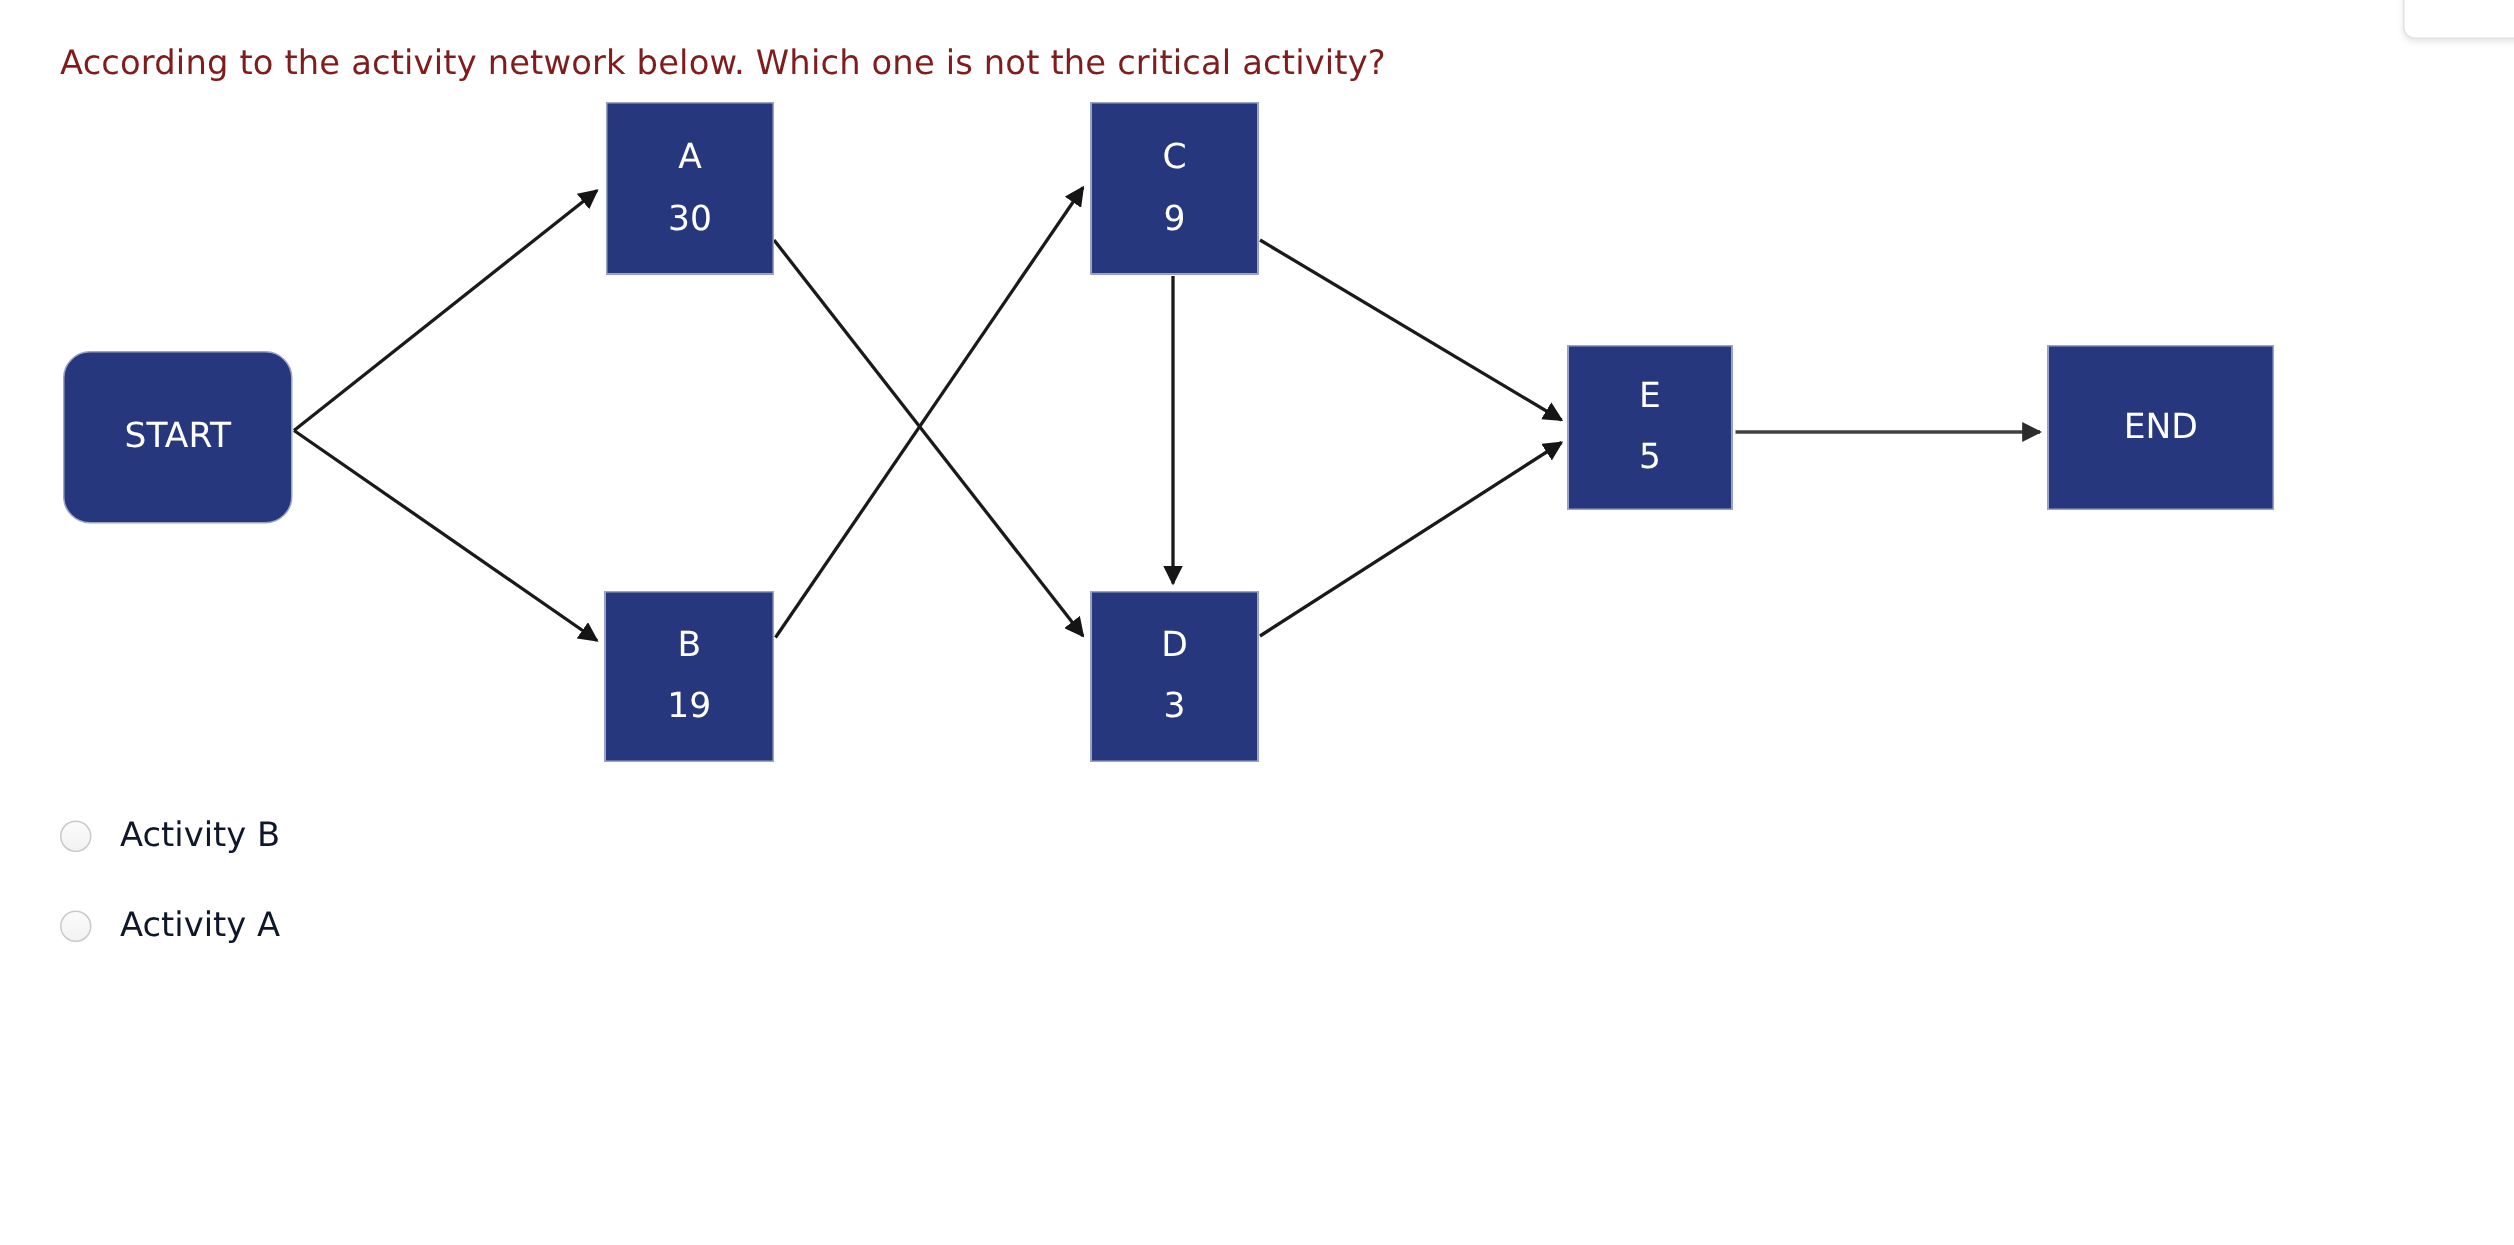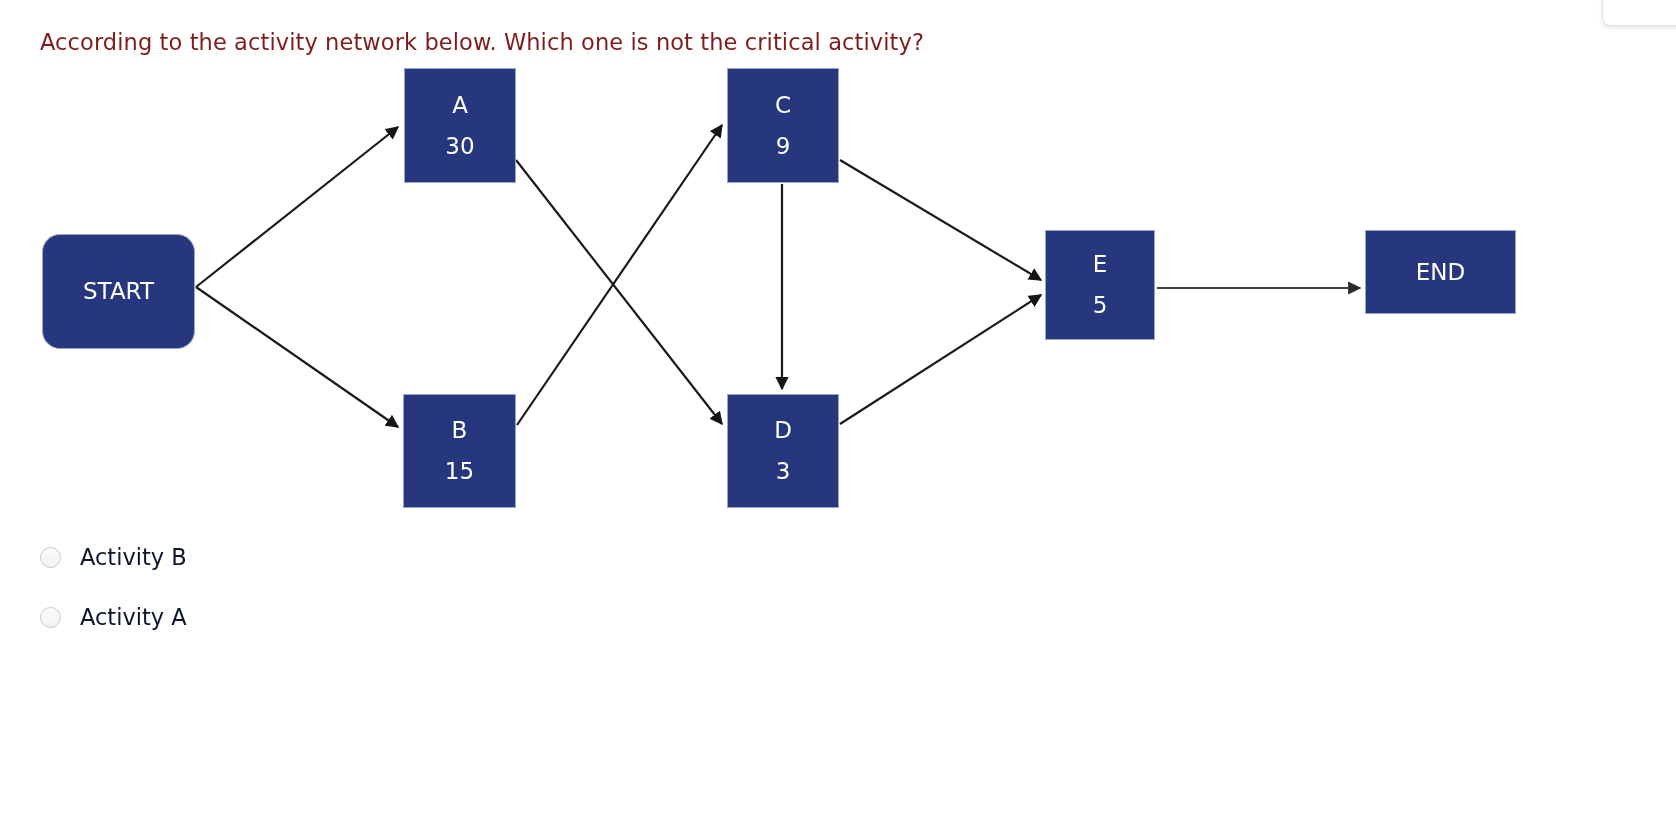--- a/index.html
+++ b/index.html
@@ -73,21 +73,21 @@
     display: block;
     text-align: center;
   }
 
   #node-start { left: 42px;   top: 234px; width: 153px; height: 115px; border-radius: 18px; }
   #node-a     { left: 404px;  top: 68px;  width: 112px; height: 115px; }
   #node-c     { left: 727px;  top: 68px;  width: 112px; height: 115px; }
   #node-b     { left: 403px;  top: 394px; width: 113px; height: 114px; }
   #node-d     { left: 727px;  top: 394px; width: 112px; height: 114px; }
   #node-e     { left: 1045px; top: 230px; width: 110px; height: 110px; }
-  #node-end   { left: 1365px; top: 230px; width: 151px; height: 84px; }
+  #node-end   { left: 1365px; top: 230px; width: 151px; height: 110px; }
 
   #options {
     position: absolute;
     left: 40px;
     top: 527px;
     width: 600px;
   }
   .option-row {
     display: flex;
     align-items: center;
@@ -149,21 +149,21 @@
     <span class="node-dur">30</span>
   </div>
 
   <div class="node" id="node-c">
     <span class="node-label">C</span>
     <span class="node-dur">9</span>
   </div>
 
   <div class="node" id="node-b">
     <span class="node-label">B</span>
-    <span class="node-dur">15</span>
+    <span class="node-dur">19</span>
   </div>
 
   <div class="node" id="node-d">
     <span class="node-label">D</span>
     <span class="node-dur">3</span>
   </div>
 
   <div class="node" id="node-e">
     <span class="node-label">E</span>
     <span class="node-dur">5</span>

